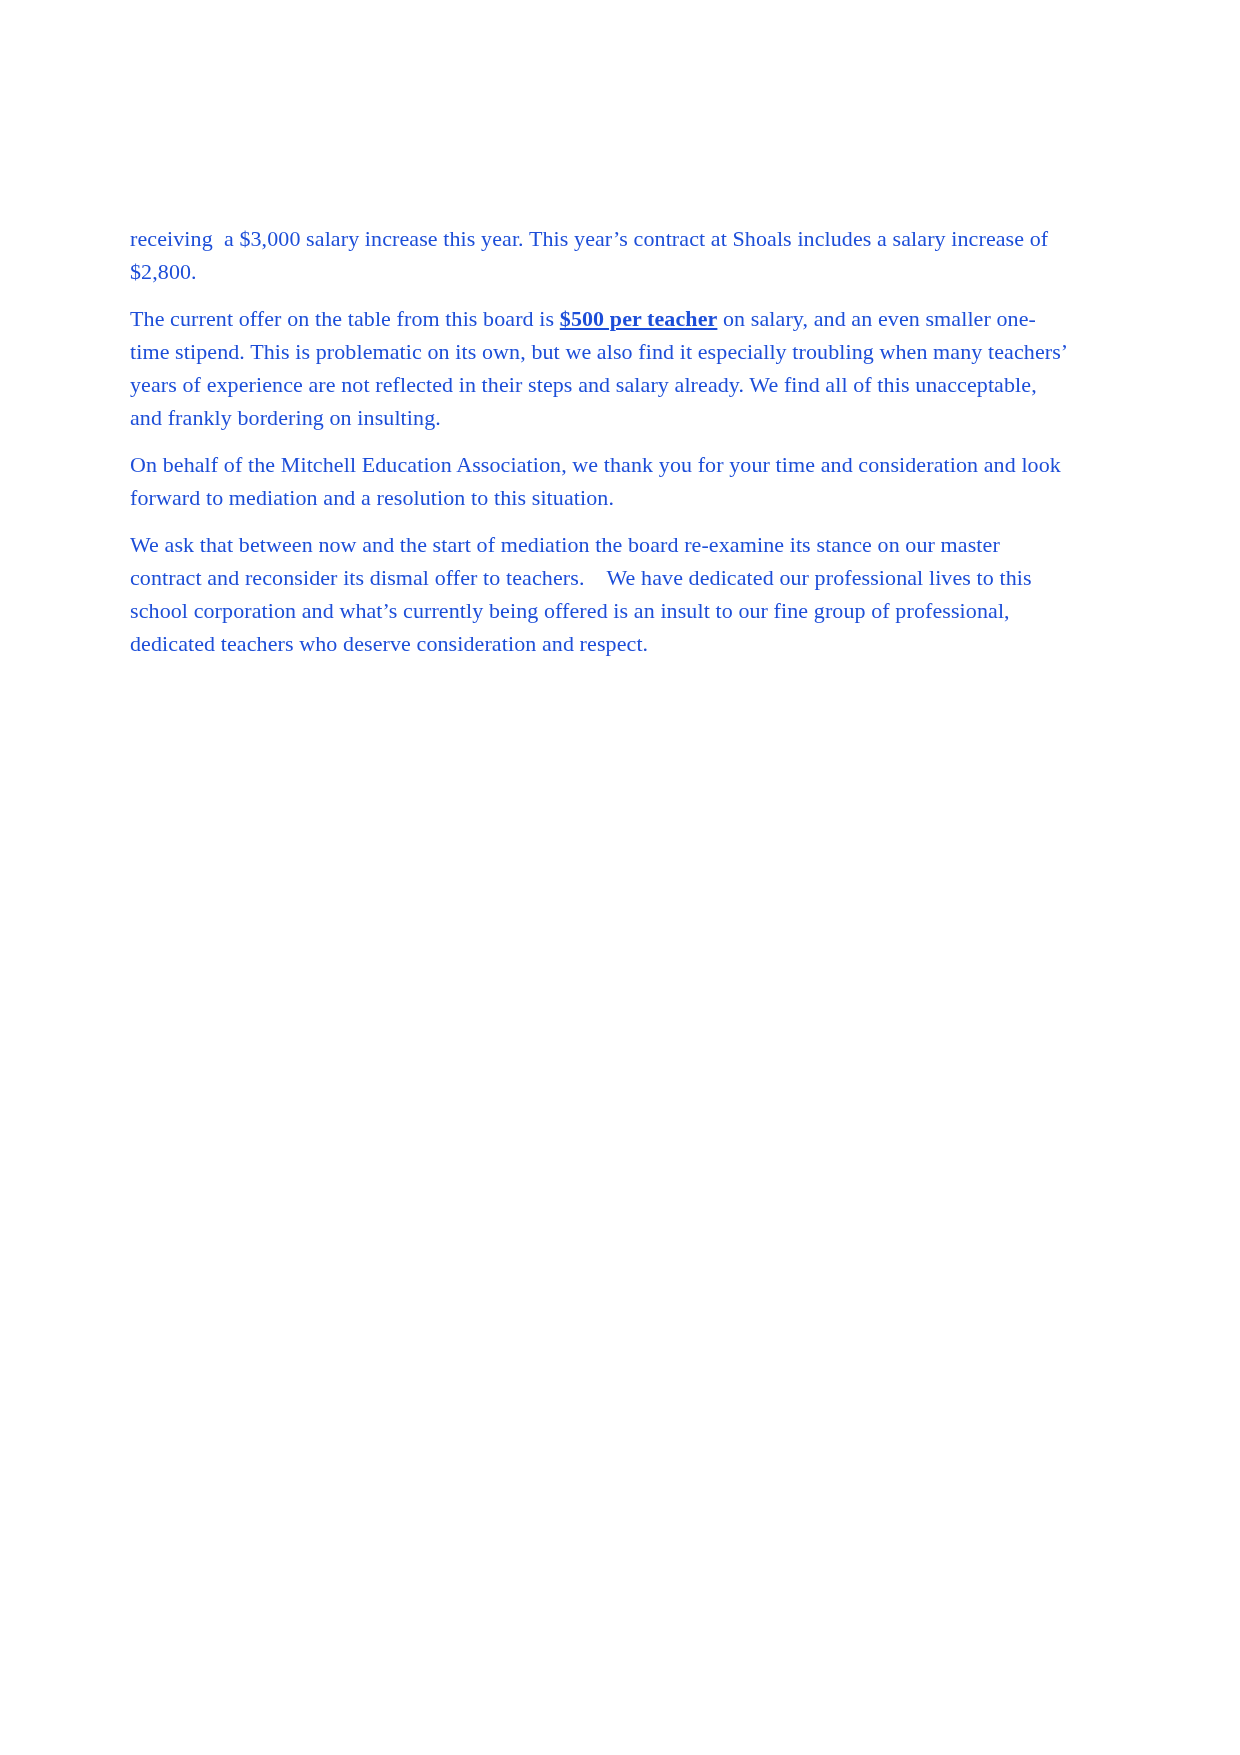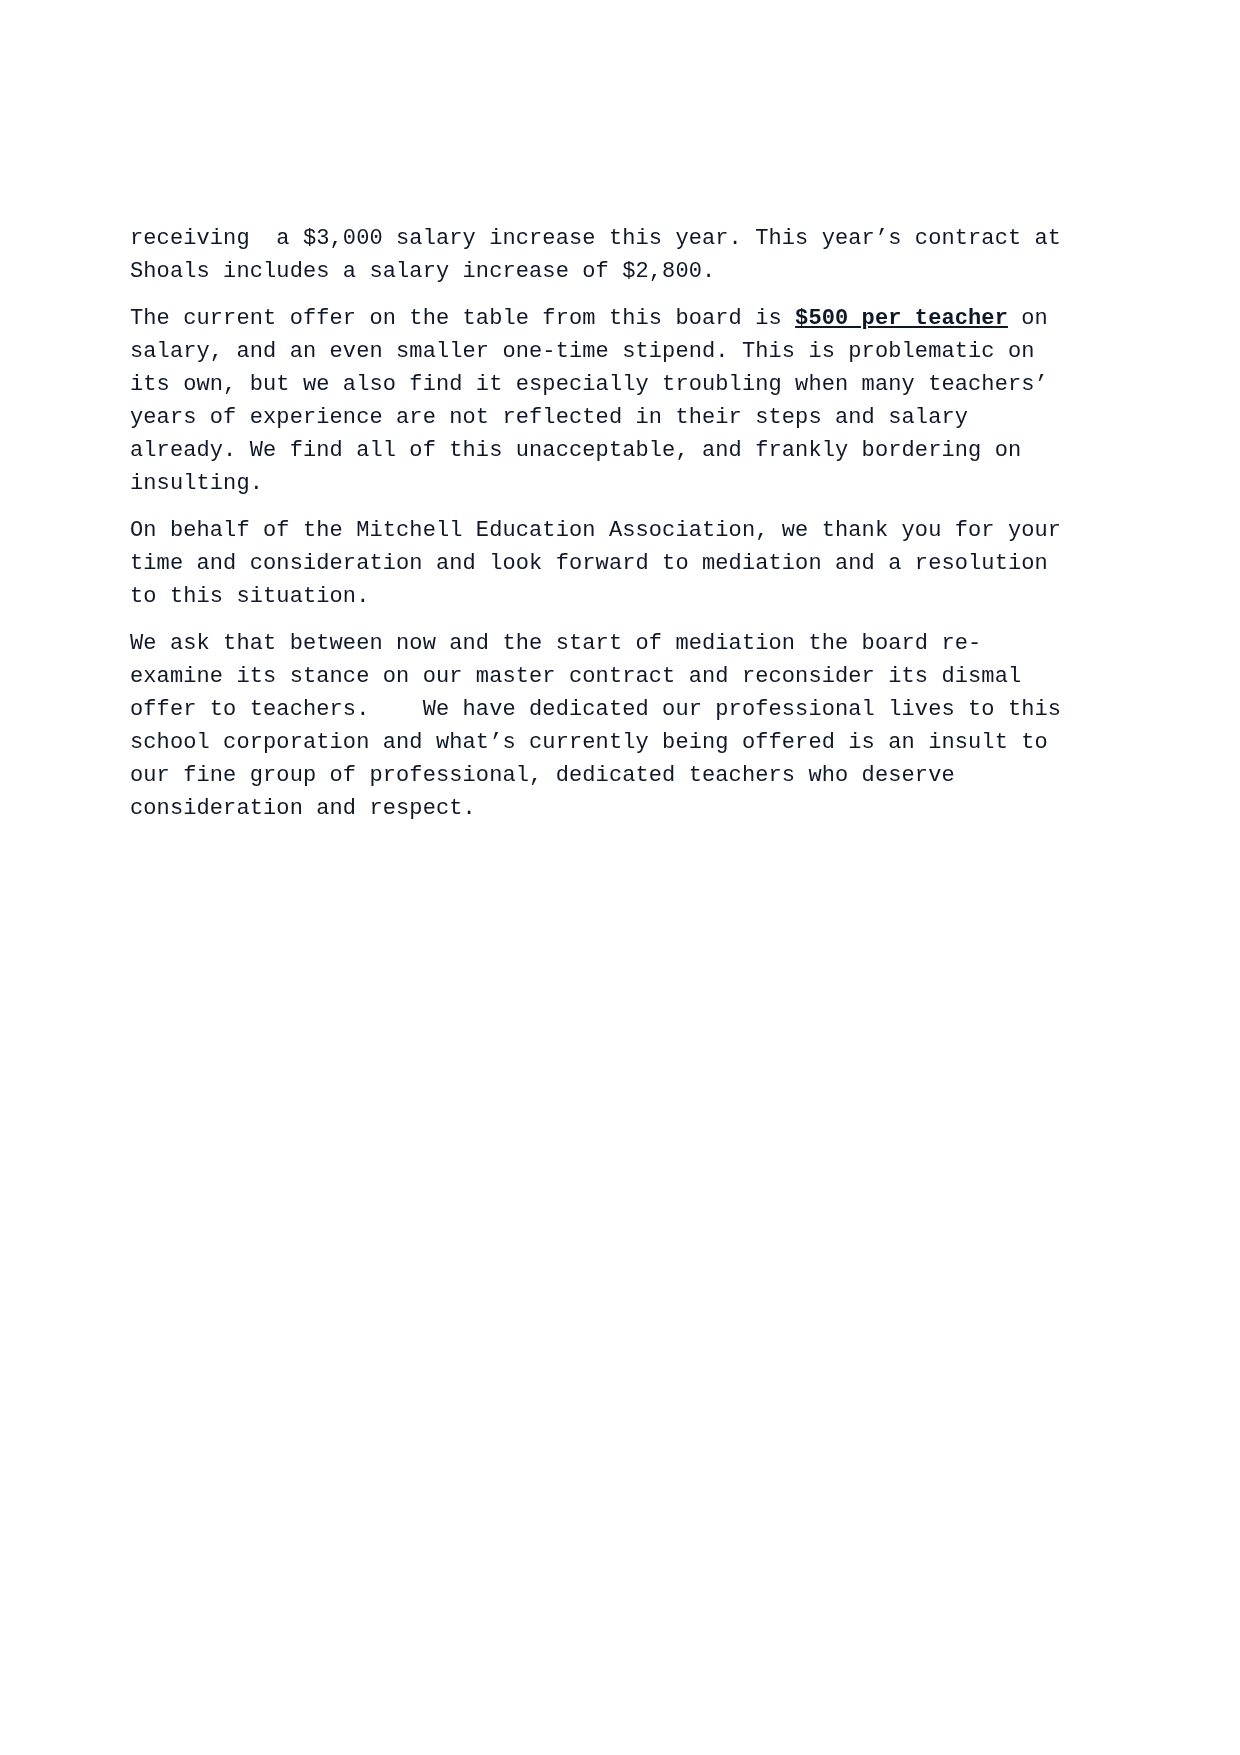--- a/index.html
+++ b/index.html
@@ -7,22 +7,22 @@
     padding: 0;
     background: #ffffff;
   }
   .page {
     position: relative;
     width: 1088px;
     height: 1755px;
     background: #ffffff;
     box-sizing: border-box;
     overflow: hidden;
-    font-family: Liberation Mono, monospace;
-    color: #0f172a;
+    font-family: Liberation Serif, serif;
+    color: #1d4ed8;
   }
   .content {
     position: absolute;
     left: 130px;
     top: 222px;
     width: 942px;
   }
   .content p {
     margin: 0 0 14px 0;
     font-size: 22px;

